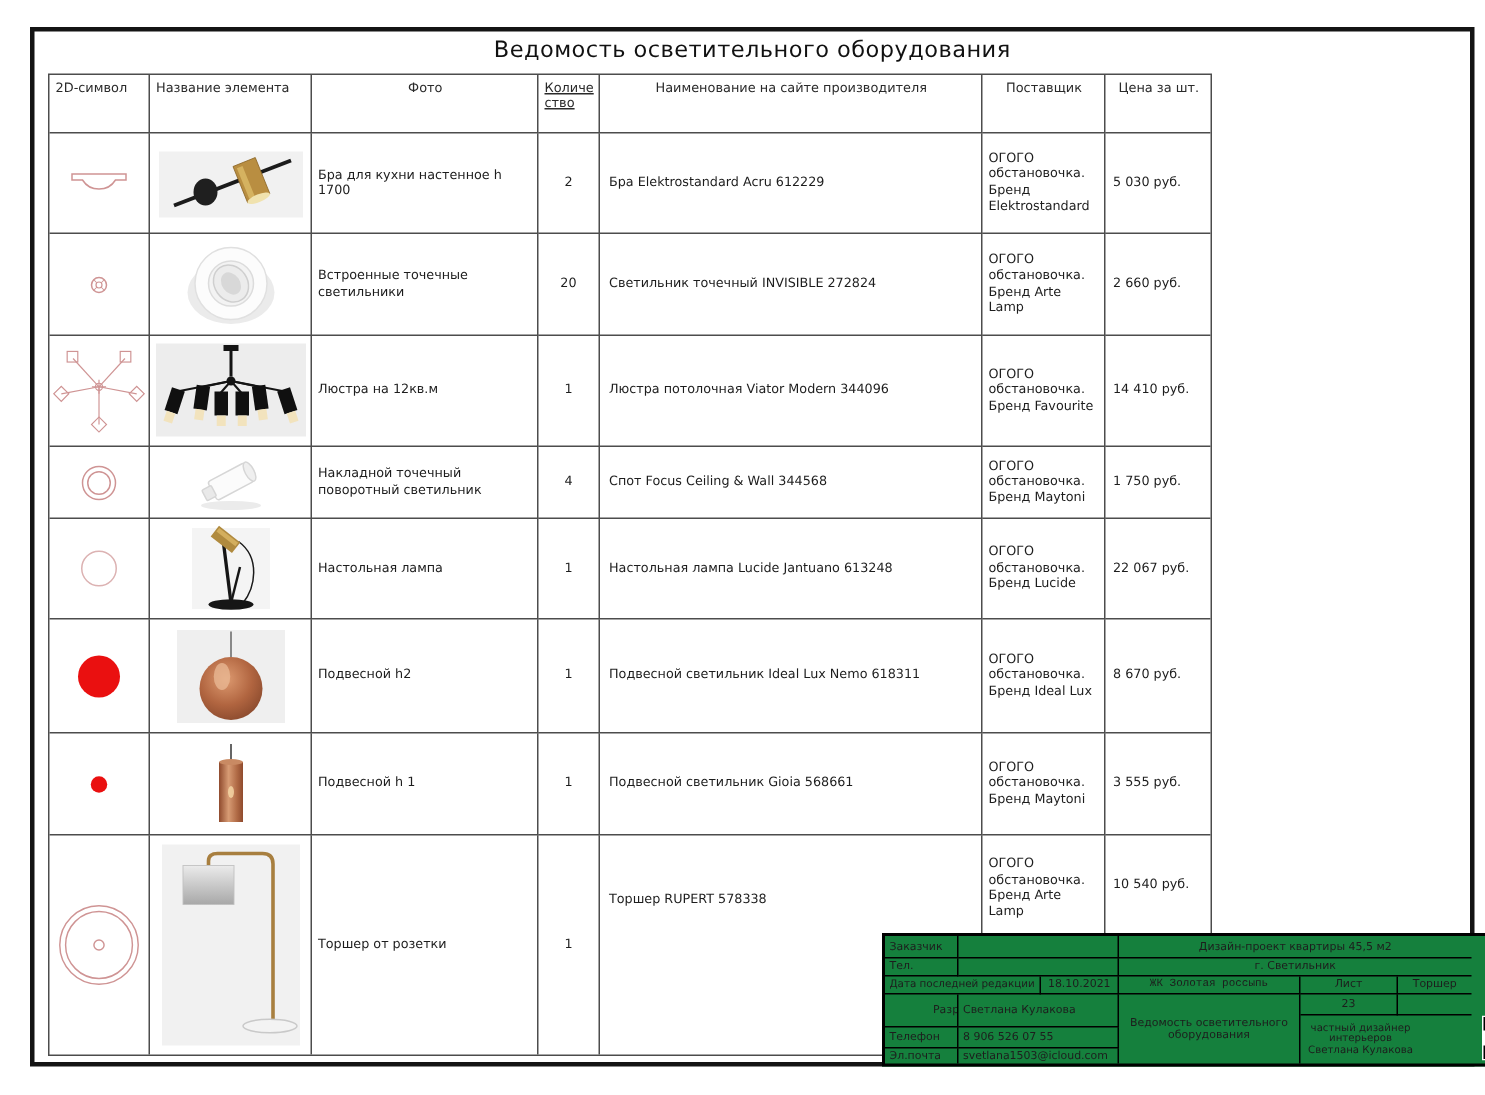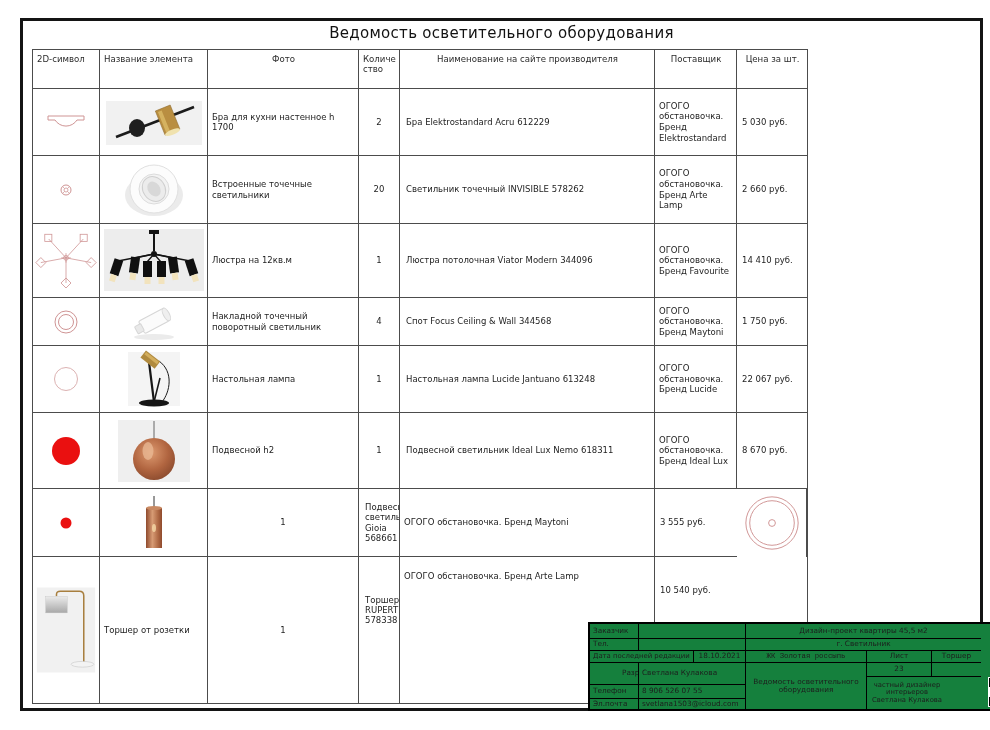--- a/index.html
+++ b/index.html
@@ -12,21 +12,21 @@
   #spec-table{position:absolute;left:32px;top:49px;display:grid;
     grid-template-columns:67px 108px 151px 41px 255px 82px 70px;
     grid-template-rows:39px 67px 68px 74px 48px 67px 76px 68px 146px;
     border:1px solid #4c4c4c;background:#fff;}
   .cell{border-right:1px solid #4c4c4c;border-bottom:1px solid #4c4c4c;
     display:flex;align-items:center;font-size:8.5px;line-height:1.2;overflow:hidden;}
   .cell.last-col{border-right:none;}
   .cell.last-row{border-bottom:none;}
   .hdr{align-items:flex-start;padding:4px 3px 0 4px;font-size:8.6px;color:#2a2a2a;}
   .hdr.center{justify-content:center;text-align:center;}
-  .hdr.wrapword{overflow-wrap:anywhere;}
+  .hdr.wrapword{overflow-wrap:anywhere;text-decoration:underline;}
   .c-sym{justify-content:center;}
   .c-photo{justify-content:center;}
   .c-name{padding:2px 4px;text-align:left;}
   .c-qty{justify-content:center;}
   .c-prod{padding:2px 6px;text-align:left;}
   .c-sup{padding:2px 4px;text-align:left;line-height:1.25;}
   .c-price{padding:2px 5px;text-align:left;}
   .top-align{align-items:flex-start;}
   .pt38{padding-top:38px;} .pt14{padding-top:14px;} .pt28{padding-top:28px;}
   svg{display:block;}
@@ -91,21 +91,21 @@
         <circle cx="50" cy="28" r="24" fill="#fcfcfc" stroke="#e0e0e0"></circle>
         <circle cx="50" cy="28" r="15" fill="#f3f3f3" stroke="#dcdcdc"></circle>
         <g transform="rotate(-35 50 28)">
           <ellipse cx="50" cy="28" rx="11" ry="13" fill="#ececec" stroke="#cfcfcf"></ellipse>
           <ellipse cx="50" cy="28" rx="6" ry="8" fill="#d8d8d8"></ellipse>
         </g>
       </svg>
     </div>
     <div class="cell c-name">Встроенные точечные светильники</div>
     <div class="cell c-qty">20</div>
-    <div class="cell c-prod">Светильник точечный INVISIBLE 578262</div>
+    <div class="cell c-prod">Светильник точечный INVISIBLE 272824</div>
     <div class="cell c-sup">ОГОГО обстановочка. Бренд Arte Lamp</div>
     <div class="cell c-price last-col">2 660 руб.</div>
 
     <div class="cell c-sym">
       <svg width="66" height="70" viewBox="0 0 84 84">
         <g stroke="#cf9494" stroke-width="1" fill="none">
           <line x1="42" y1="38" x2="20" y2="14"></line>
             <line x1="42" y1="38" x2="64" y2="14"></line>
           <line x1="42" y1="38" x2="10" y2="44"></line>
             <line x1="42" y1="38" x2="74" y2="44"></line>
@@ -255,20 +255,21 @@
               <stop offset="75%" stop-color="#b06a45"></stop>
               <stop offset="100%" stop-color="#8f4a2d"></stop>
           </linearGradient>
         </defs>
         <line x1="50" y1="2" x2="50" y2="14" stroke="#333" stroke-width="1"></line>
         <rect x="42" y="14" width="16" height="40" fill="url(#g7)"></rect>
         <ellipse cx="50" cy="14" rx="8" ry="2" fill="#c98a63"></ellipse>
         <ellipse cx="50" cy="34" rx="2" ry="4" fill="#f6d9a8" opacity="0.8"></ellipse>
       </svg>
     </div>
+    <div class="cell c-name">Подвесной h 1</div>
     <div class="cell c-qty">1</div>
     <div class="cell c-prod">Подвесной светильник Gioia 568661</div>
     <div class="cell c-sup">ОГОГО обстановочка. Бренд Maytoni</div>
     <div class="cell c-price last-col">3 555 руб.</div>
 
     <div class="cell c-sym last-row">
       <svg width="62" height="62" viewBox="0 0 64 64">
         <circle cx="32" cy="32" r="27" fill="none" stroke="#cf9494"></circle>
         <circle cx="32" cy="32" r="23" fill="none" stroke="#cf9494"></circle>
         <circle cx="32" cy="32" r="3.5" fill="none" stroke="#cf9494"></circle>

